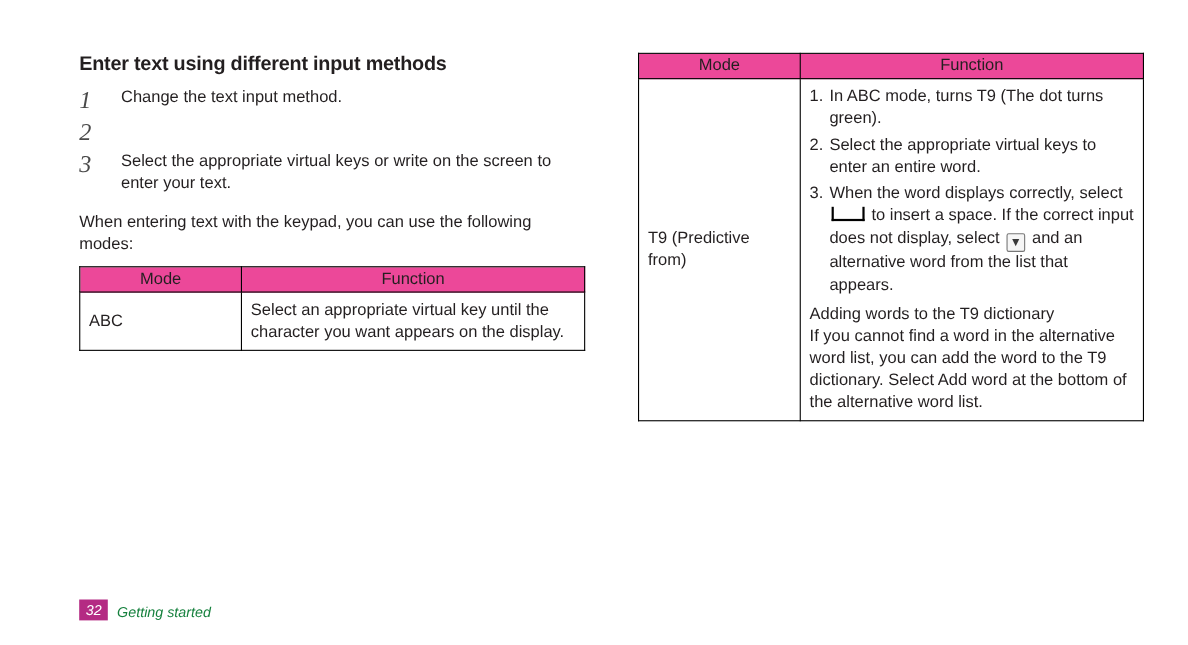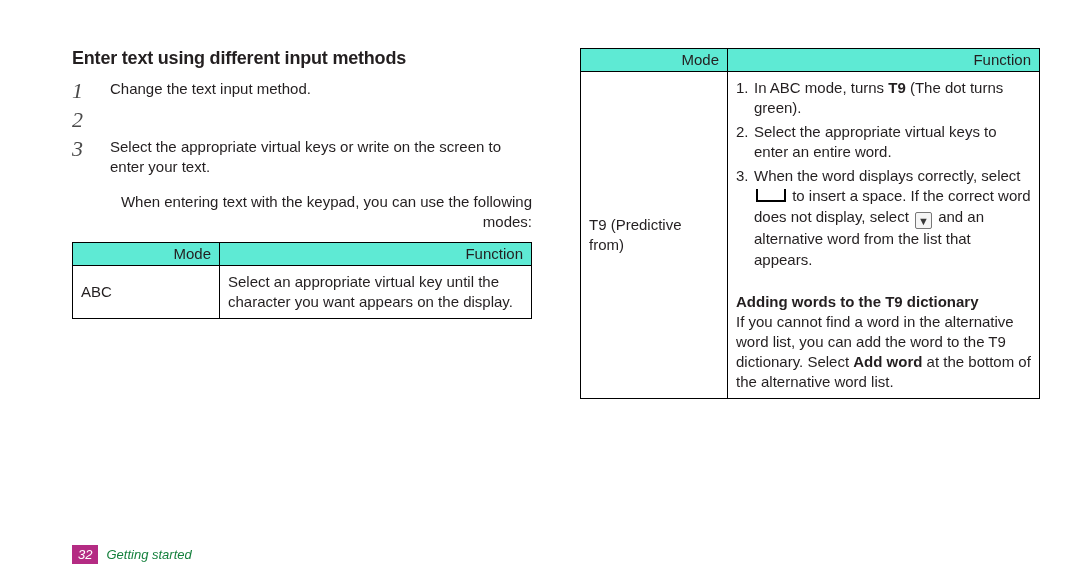--- a/index.html
+++ b/index.html
@@ -54,31 +54,30 @@
     line-height: 1;
     padding-top: 1px;
   }
   .step-text {
     flex: 1;
     margin-left: 14px;
   }
   p.body {
     margin: 8px 0 10px 0;
     line-height: 1.35;
-    text-align: right;
   }
   table.modes {
     border-collapse: collapse;
     width: 100%;
     font-size: 15px;
   }
   table.modes th {
-    text-align: right;
+    text-align: center;
     font-weight: 400;
-    background: #5eead4;
+    background: #ec4899;
     border: 1px solid #000;
     padding: 2px 8px 3px 8px;
   }
   table.modes th:nth-child(1) { width: 130px; }
   table.modes td {
     border-left: 1px solid #000;
     border-right: 1px solid #000;
     border-bottom: 1px solid #000;
     padding: 6px 8px;
     vertical-align: middle;
@@ -93,21 +92,21 @@
     display: flex;
     margin-bottom: 4px;
   }
   .t9-ol .n {
     width: 18px;
     flex: none;
   }
   .t9-ol .tx {
     flex: 1;
   }
-  .bold { font-weight: 700; }
+  .bold { font-weight: 400; }
   .space-icon {
     display: inline-block;
     width: 30px;
     height: 13px;
     border-bottom: 2.5px solid #000;
     border-left: 2.5px solid #000;
     border-right: 2.5px solid #000;
     vertical-align: -1px;
     margin: 0 2px;
     box-sizing: border-box;
@@ -121,28 +120,28 @@
     align-items: center;
     justify-content: center;
     vertical-align: -3px;
     margin: 0 2px;
     box-sizing: border-box;
     font-size: 11px;
     color: #3a3a3a;
     background: #f6f6f6;
   }
   .add-para {
-    margin-top: 22px;
+    margin-top: 6px;
   }
   .footer {
     position: absolute;
     left: 72px;
     bottom: 22px;
     display: flex;
-    align-items: center;
+    align-items: flex-end;
     gap: 8px;
     font-size: 13px;
   }
   .page-number {
     background: #b42b83;
     color: #fff;
     padding: 2px 6px;
     font-style: italic;
     font-size: 13px;
   }
@@ -210,21 +209,21 @@
                   <span>In ABC mode, turns </span><span class="bold">T9</span><span> (The dot turns green).</span>
                 </span>
               </li>
               <li>
                 <span class="n">2.</span>
                 <span class="tx">Select the appropriate virtual keys to enter an entire word.</span>
               </li>
               <li>
                 <span class="n">3.</span>
                 <span class="tx">
-                  <span>When the word displays correctly, select </span><span class="space-icon"></span><span> to insert a space. If the correct word does not display, select </span><span class="down-icon">▼</span><span> and an alternative word from the list that appears.</span>
+                  <span>When the word displays correctly, select </span><span class="space-icon"></span><span> to insert a space. If the correct input does not display, select </span><span class="down-icon">▼</span><span> and an alternative word from the list that appears.</span>
                 </span>
               </li>
             </ol>
             <div class="add-para">
               <span class="bold">Adding words to the T9 dictionary</span><br>
               <span>If you cannot find a word in the alternative word list, you can add the word to the T9 dictionary. Select </span><span class="bold">Add word</span><span> at the bottom of the alternative word list.</span>
             </div>
           </td>
         </tr>
       </tbody>

